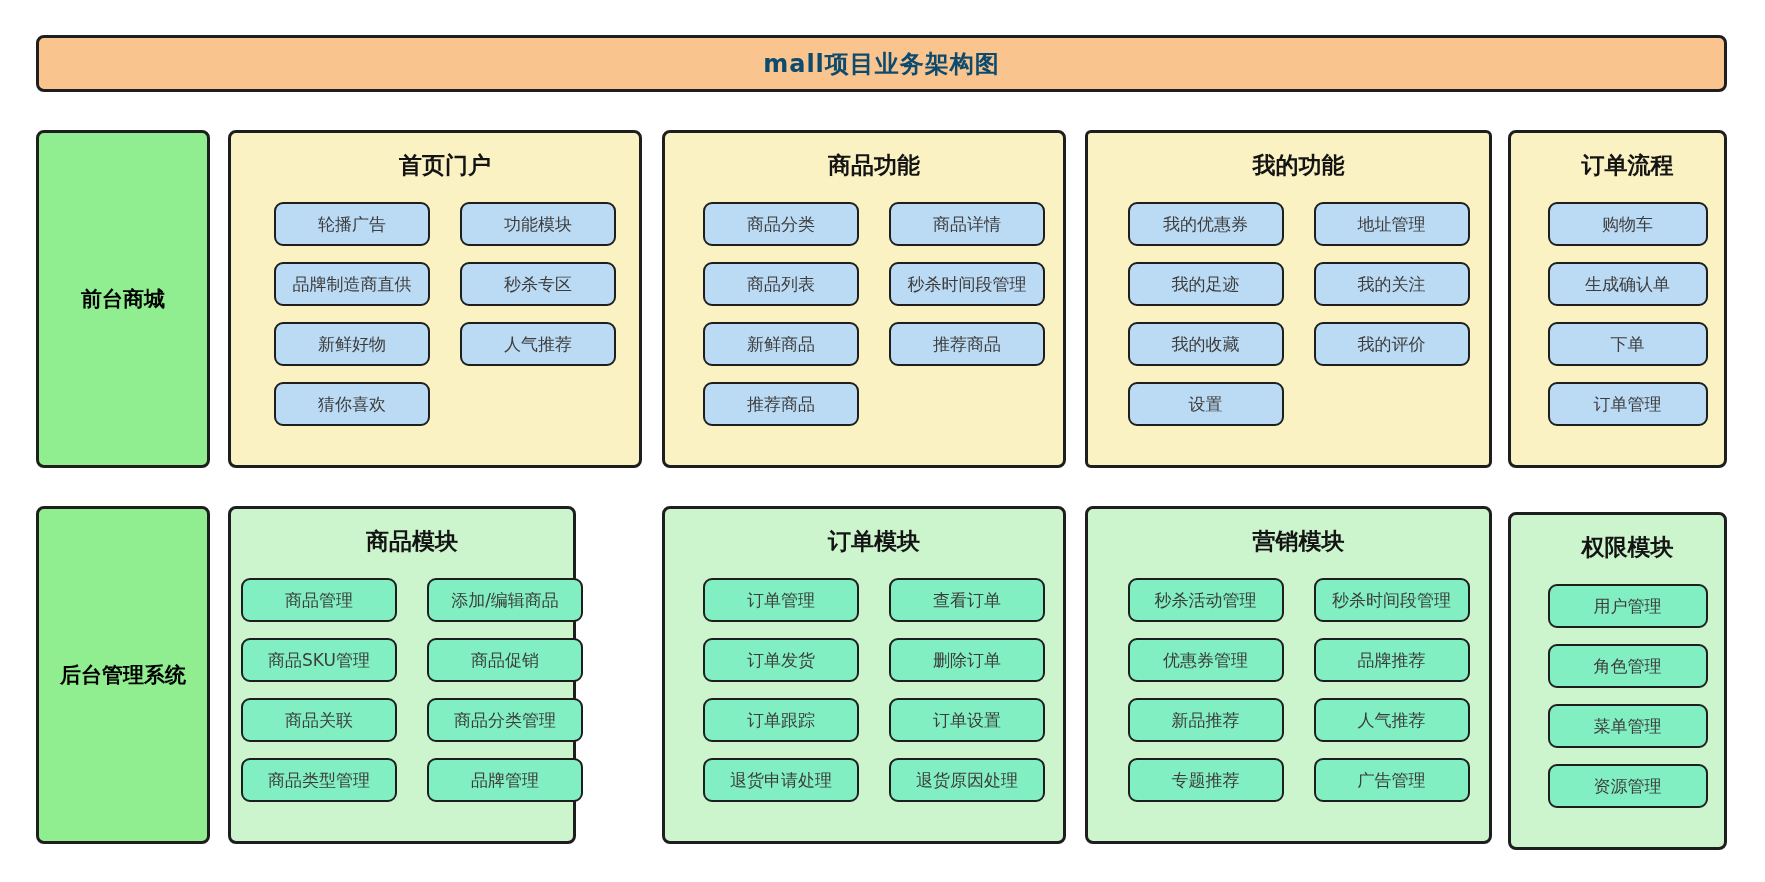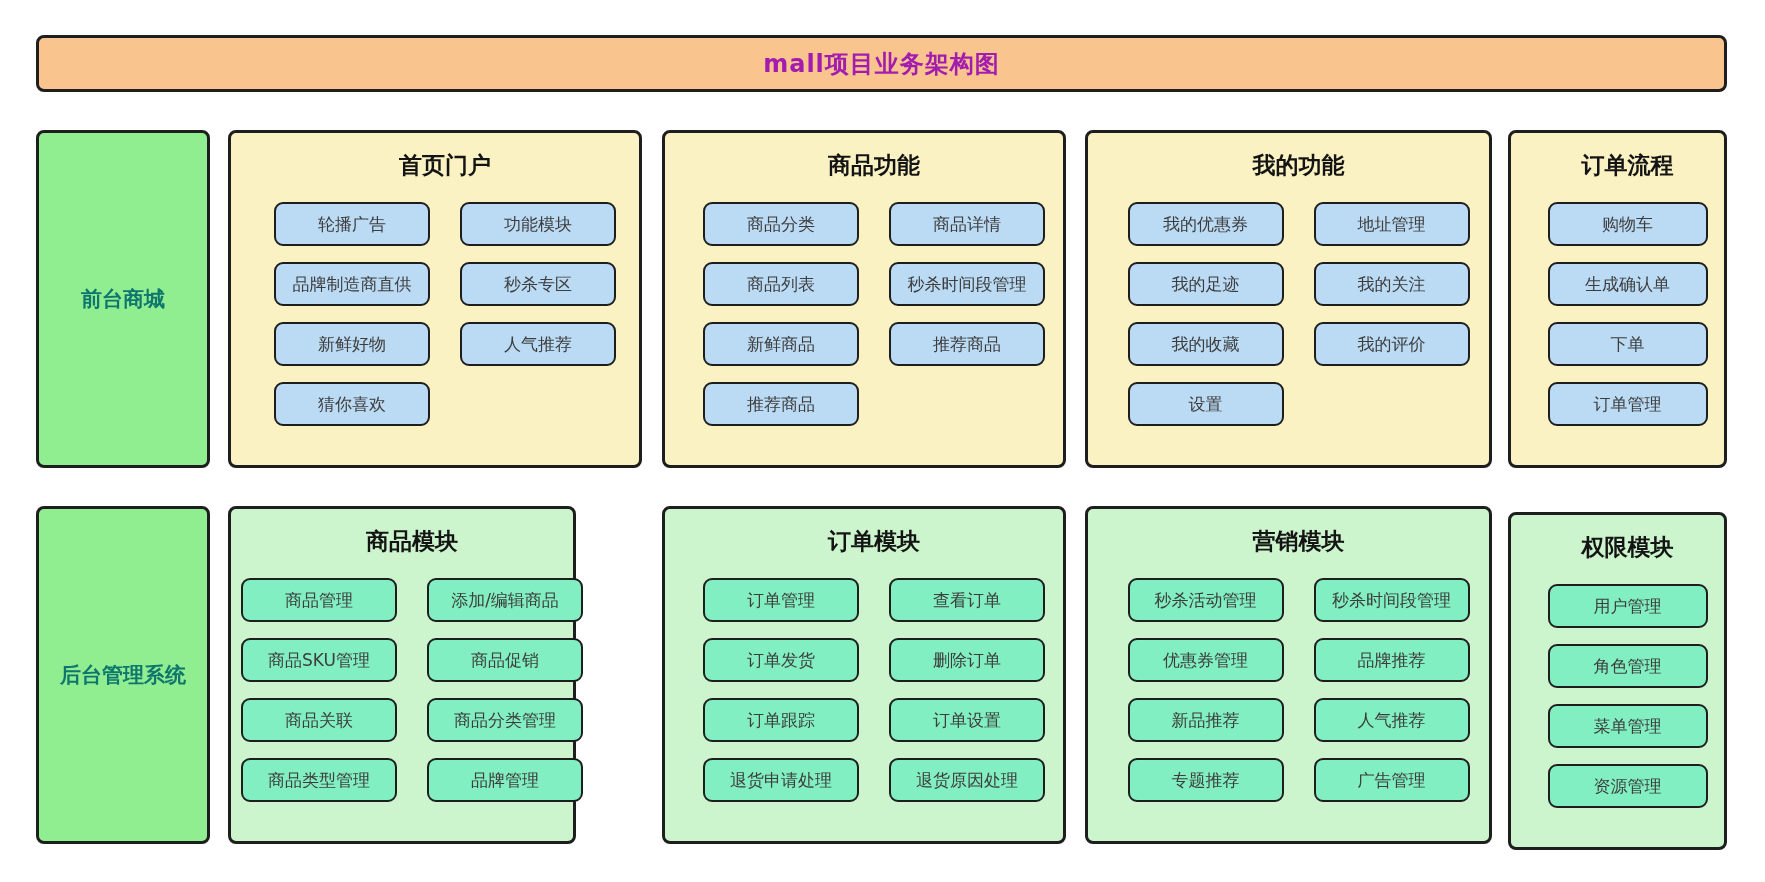--- a/index.html
+++ b/index.html
@@ -5,29 +5,29 @@
   html,body { margin:0; padding:0; background:#ffffff; }
   body { font-family:"DejaVu Sans","Liberation Sans",sans-serif; }
   .canvas { position:relative; width:1765px; height:882px; background:#ffffff; overflow:hidden; }
 
   .banner {
     position:absolute; left:36px; top:35px; width:1691px; height:57px;
     background:var(--banner-bg,#F9C48E);
     border:3px solid var(--border,#1E1E1E); border-radius:8px;
     display:flex; align-items:center; justify-content:center; box-sizing:border-box;
   }
-  .banner-text { font-size:24px; font-weight:bold; color:#a21caf; letter-spacing:1px; }
+  .banner-text { font-size:24px; font-weight:bold; color:#0c4a6e; letter-spacing:1px; }
 
   .row-label {
     position:absolute; width:174px; height:338px;
     background:var(--label-bg,#90EE90);
     border:3px solid var(--border,#1E1E1E); border-radius:8px;
     display:flex; align-items:center; justify-content:center; box-sizing:border-box;
   }
-  .row-label span { font-size:21px; font-weight:bold; color:#0f766e; }
+  .row-label span { font-size:21px; font-weight:bold; color:#000000; }
 
   .panel {
     position:absolute; height:338px;
     border:3px solid var(--border,#1E1E1E); border-radius:8px;
     box-sizing:border-box; display:flex; flex-direction:column; align-items:center;padding-left:20px;
   }
   .panel.yellow { background:var(--panel-yellow,#FAF2C3); }
   .panel.green  { background:var(--panel-green,#CCF4CD); }
 
   .panel-title { margin-top:17px; font-size:23px; font-weight:bold; color:#141414; }
@@ -76,21 +76,21 @@
       <div class="btn blue">商品分类</div>
       <div class="btn blue">商品详情</div>
       <div class="btn blue">商品列表</div>
       <div class="btn blue">秒杀时间段管理</div>
       <div class="btn blue">新鲜商品</div>
       <div class="btn blue">推荐商品</div>
       <div class="btn blue">推荐商品</div>
     </div>
   </div>
 
-  <div class="panel yellow" style="left:1085px;top:130px;width:407px;">
+  <div class="panel yellow" style="left:1085px;top:130px;width:407px;border-radius:6px;">
     <div class="panel-title">我的功能</div>
     <div class="btn-grid cols-2">
       <div class="btn blue">我的优惠券</div>
       <div class="btn blue">地址管理</div>
       <div class="btn blue">我的足迹</div>
       <div class="btn blue">我的关注</div>
       <div class="btn blue">我的收藏</div>
       <div class="btn blue">我的评价</div>
       <div class="btn blue">设置</div>
     </div>

